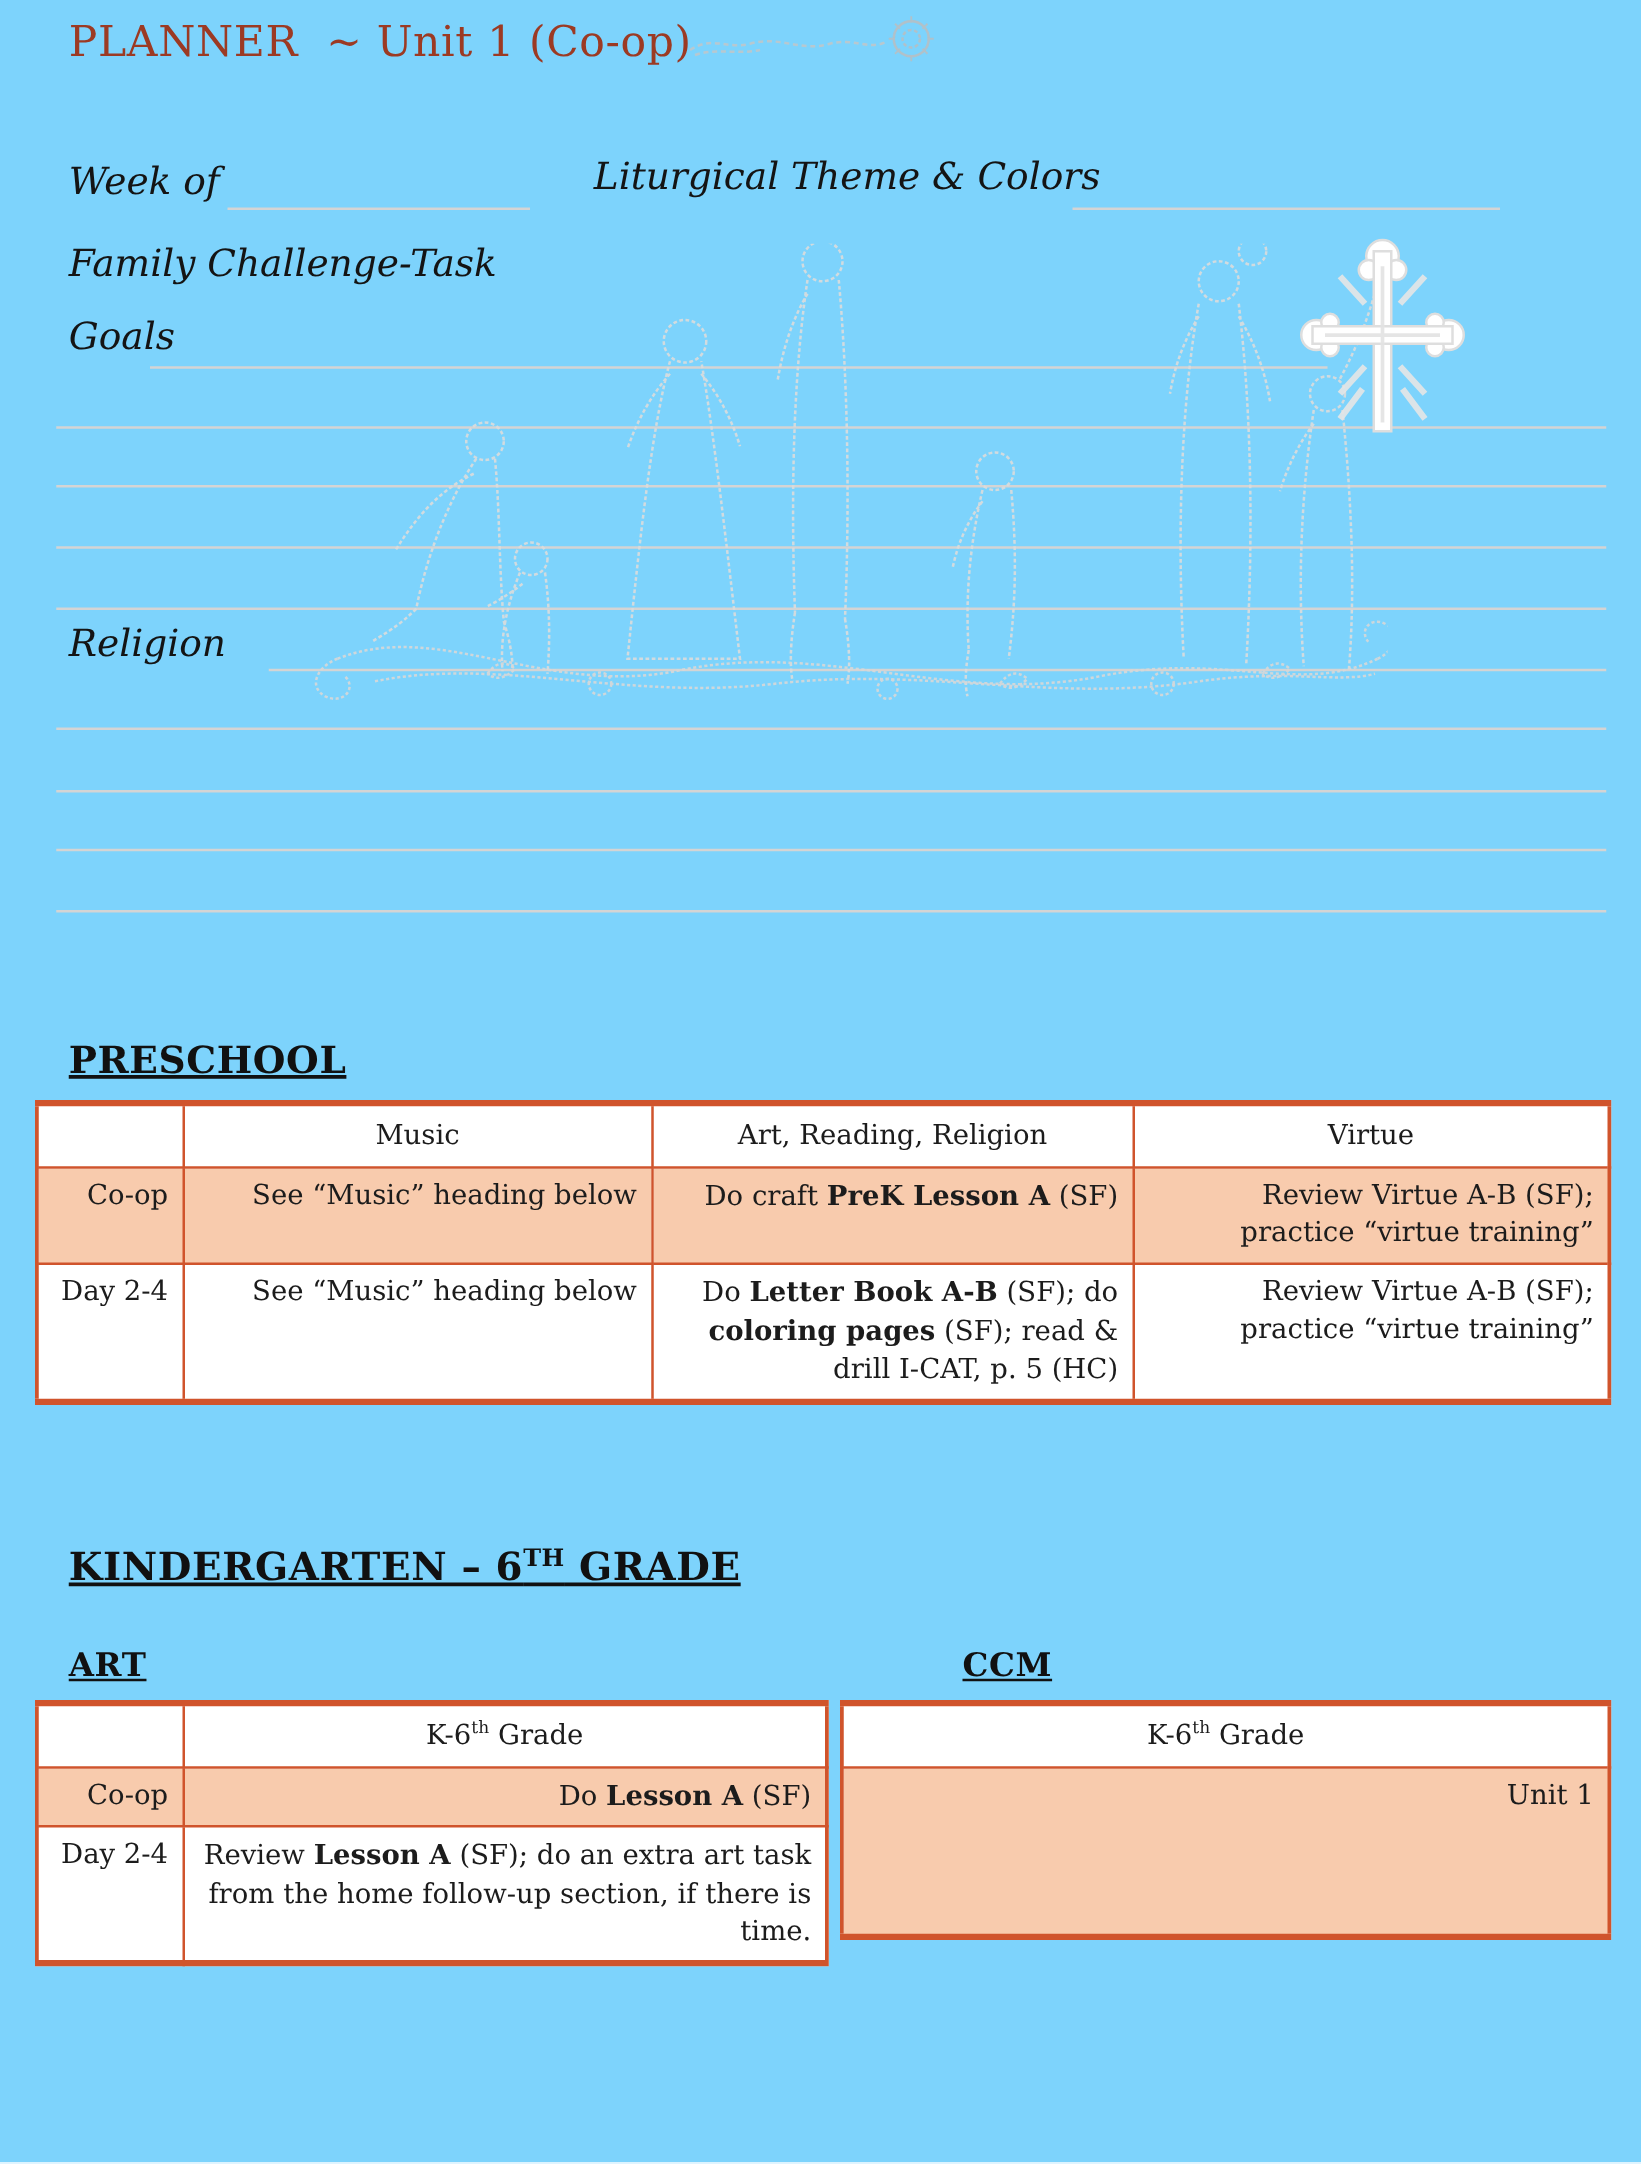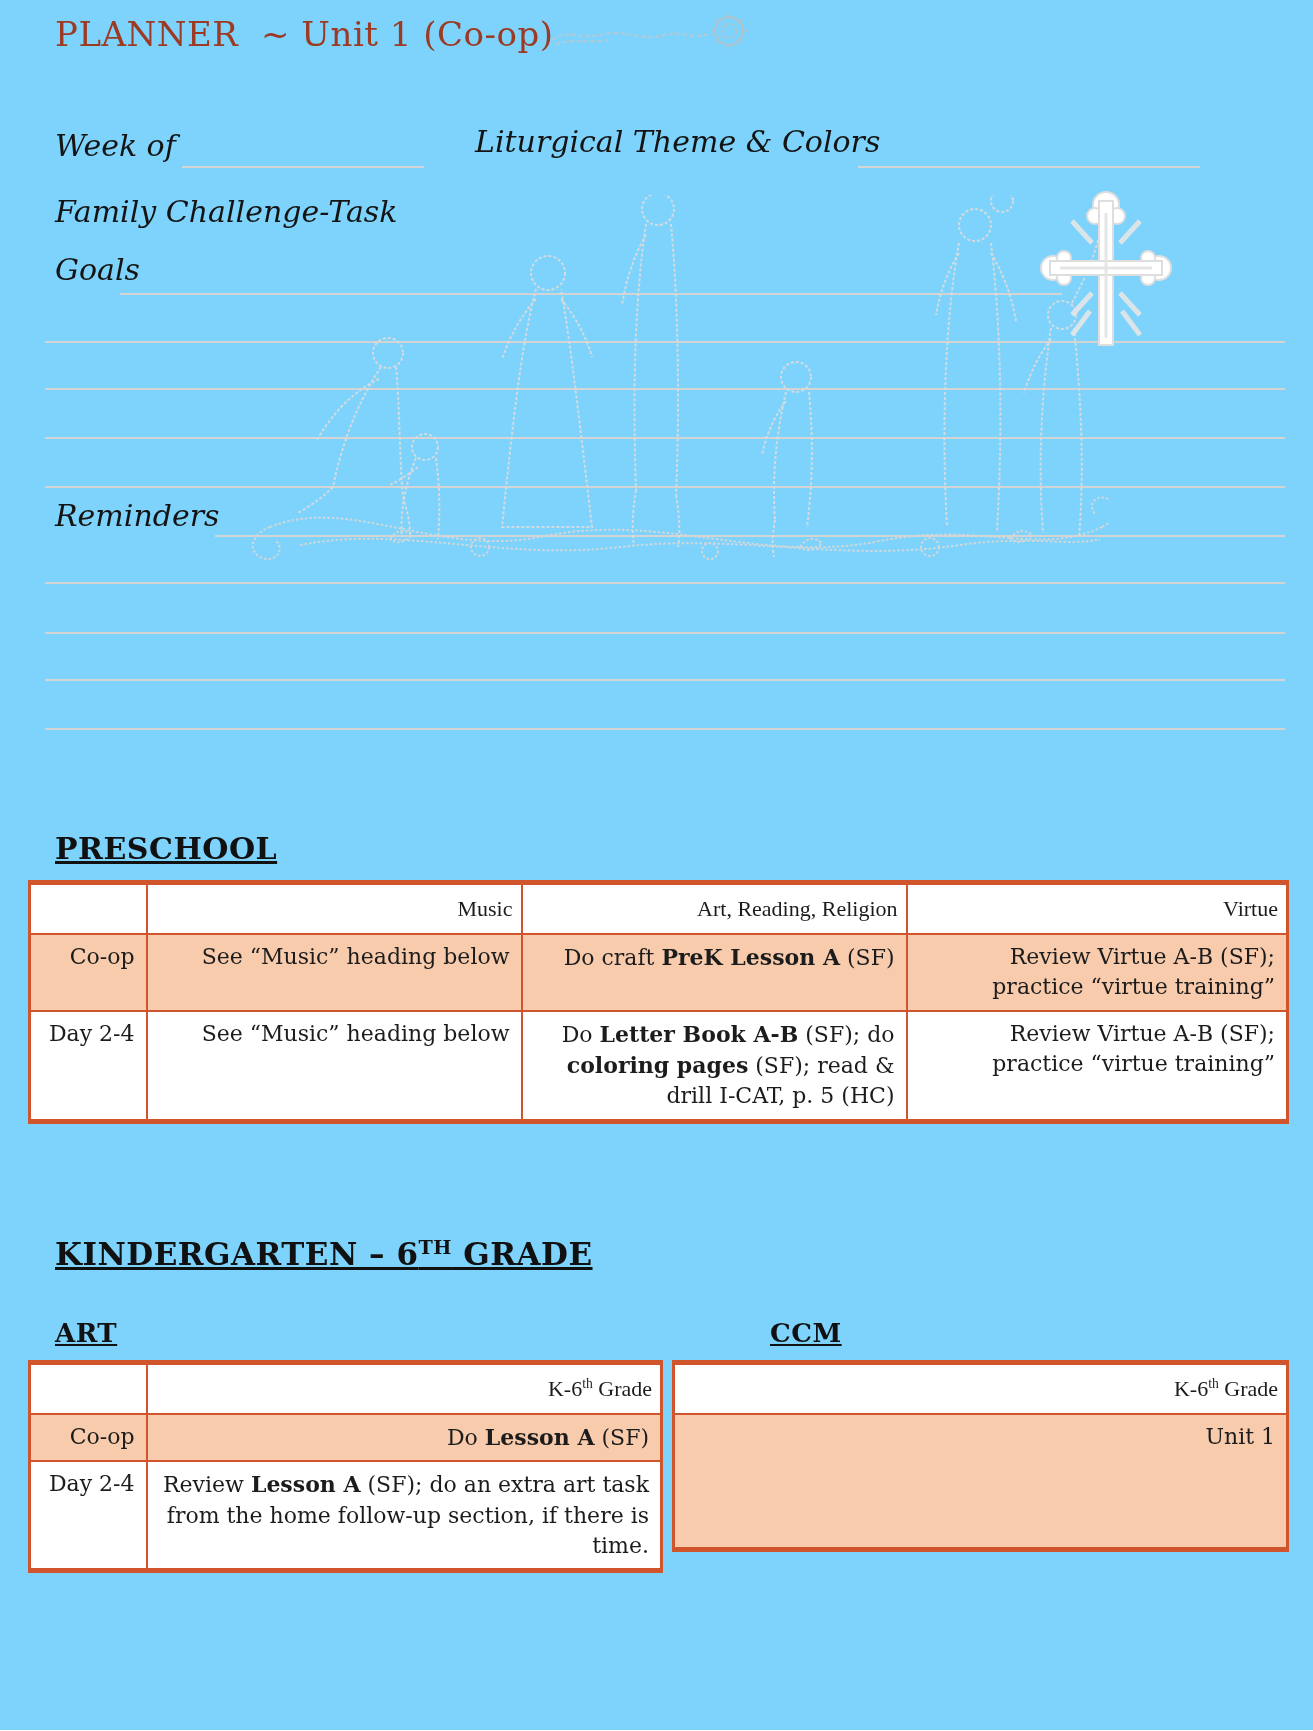--- a/index.html
+++ b/index.html
@@ -44,21 +44,21 @@
     background:#fff;font-size:22px;line-height:1.38;
     border:3px solid var(--accent);
     border-top-width:5px;border-bottom-width:5px;
   }
   table.plan-table th,table.plan-table td{
     border:2px solid var(--accent);
     padding:7px 11px;vertical-align:top;text-align:right;
     font-weight:normal;overflow:hidden;
   }
   table.plan-table thead th{
-    text-align:right;vertical-align:middle;height:44px;padding:2px 8px;background:#fff;font-family:Liberation Serif, serif;
+    text-align:center;vertical-align:middle;height:44px;padding:2px 8px;background:#fff;
   }
   table.plan-table tr.hl td{background:var(--hl);}
   .b{font-weight:bold;}
   #preschool-table{left:28px;top:880px;width:1258px;height:242px;}
   #art-table{left:28px;top:1360px;width:632px;height:192px;}
   #ccm-table{left:672px;top:1360px;width:614px;height:192px;}
 </style>
 </head>
 <body>
 
@@ -85,21 +85,21 @@
 
   <div class="script-label" style="left:55px;top:194px;">Family Challenge-Task</div>
   <div class="script-label" style="left:55px;top:252px;text-align:center;">Goals</div>
   <div class="fill-line" style="left:120px;top:293px;width:942px;"></div>
 
   <div class="ruled-line" style="left:45px;top:341px;width:1240px;"></div>
   <div class="ruled-line" style="left:45px;top:388px;width:1240px;"></div>
   <div class="ruled-line" style="left:45px;top:437px;width:1240px;"></div>
   <div class="ruled-line" style="left:45px;top:486px;width:1240px;"></div>
 
-  <div class="script-label" style="left:55px;top:498px;">Reminders</div>
+  <div class="script-label" style="left:55px;top:498px;">Religion</div>
   <div class="fill-line" style="left:215px;top:535px;width:1070px;"></div>
 
   <div class="ruled-line" style="left:45px;top:582px;width:1240px;"></div>
   <div class="ruled-line" style="left:45px;top:632px;width:1240px;"></div>
   <div class="ruled-line" style="left:45px;top:679px;width:1240px;"></div>
   <div class="ruled-line" style="left:45px;top:728px;width:1240px;"></div>
 
   <svg class="wm" style="left:240px;top:195px;" width="870" height="370" viewBox="0 0 870 370">
     <g fill="none" stroke="#dcdcdc" stroke-width="2" stroke-dasharray="3 2" opacity="0.9">
 

